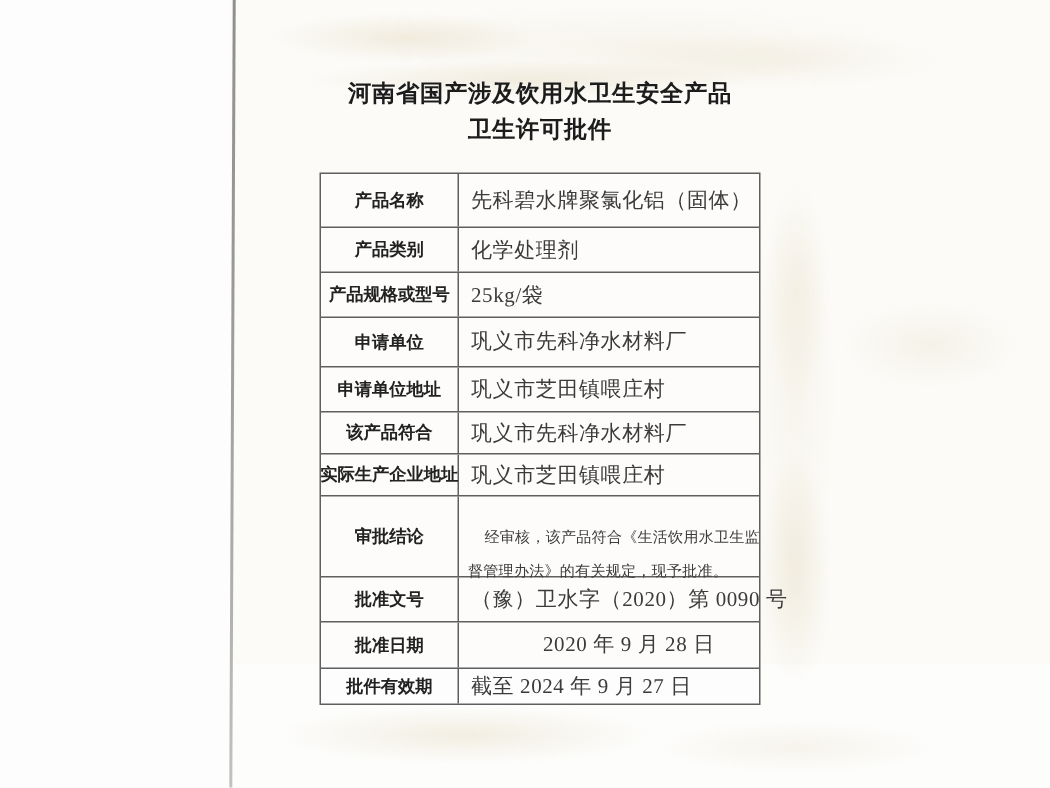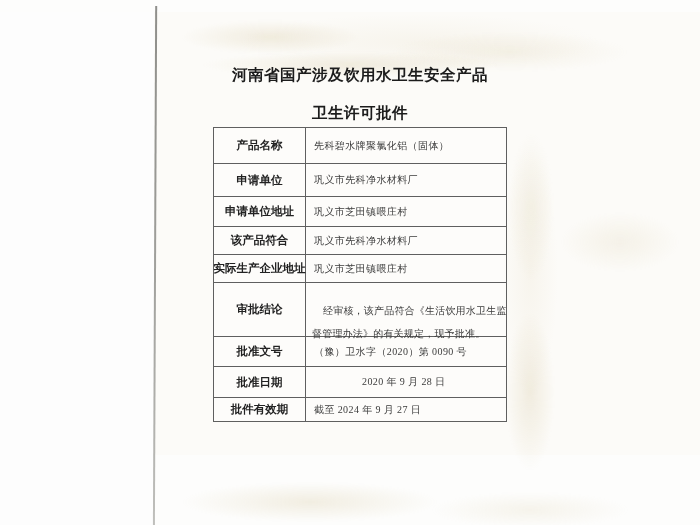--- a/index.html
+++ b/index.html
@@ -3,21 +3,21 @@
 <meta charset="utf-8">
 <style>
   html,body{margin:0;padding:0;}
   body{
     width:700px;height:525px;overflow:hidden;
     background:#fdfdfc;
     font-family:"Liberation Serif","DejaVu Serif",serif;
     position:relative;
   }
   .scan-page{
-    position:absolute;left:0;top:12px;width:700px;height:443px;
+    position:absolute;left:0;top:0;width:700px;height:443px;
     background:
       radial-gradient(ellipse 260px 40px at 420px 30px, rgba(205,185,135,0.10), rgba(205,185,135,0) 70%),
       radial-gradient(ellipse 40px 180px at 530px 260px, rgba(205,185,135,0.10), rgba(205,185,135,0) 70%),
       radial-gradient(ellipse 200px 30px at 360px 500px, rgba(205,185,135,0.08), rgba(205,185,135,0) 70%),
       linear-gradient(#fcfbf8,#fcfbf8);
   }
   .left-margin{
     position:absolute;left:0;top:0;width:154px;height:525px;
     background:#fdfdfd;
   }
@@ -31,38 +31,38 @@
   .smudge-a{background:radial-gradient(ellipse,rgba(198,178,122,0.20),rgba(198,178,122,0) 70%);}
   .smudge-b{background:radial-gradient(ellipse,rgba(210,195,150,0.16),rgba(210,195,150,0) 70%);}
   .doc-title{
     position:absolute;left:110px;top:52px;width:500px;
     text-align:center;color:#1c1c1c;font-weight:bold;
   }
   .doc-title .t1{
     display:block;font-size:15.5px;letter-spacing:0.5px;line-height:22px;
   }
   .doc-title .t2{
-    display:block;font-size:15.5px;letter-spacing:0.5px;line-height:22px;margin-top:16px;
+    display:block;font-size:15.5px;letter-spacing:0.5px;line-height:22px;margin-top:2px;
   }
   .doc-table{
     position:absolute;left:213px;top:115px;width:294px;
     border:1px solid #5f5f5f;box-sizing:border-box;
     background:rgba(255,255,255,0.25);
   }
   .trow{display:flex;border-top:1px solid #5f5f5f;box-sizing:border-box;}
   .trow:first-child{border-top:none;}
   .cell-label{
     width:92px;flex:0 0 92px;border-right:1px solid #5f5f5f;box-sizing:border-box;
     display:flex;align-items:center;justify-content:center;
     font-weight:bold;font-size:11.5px;color:#222;white-space:nowrap;
   }
   .cell-value{
     flex:1;display:flex;align-items:center;
     padding-left:8px;box-sizing:border-box;
-    font-size:10px;letter-spacing:0.4px;color:#3b3b3b;white-space:nowrap;
+    font-size:14px;letter-spacing:0.4px;color:#3b3b3b;white-space:nowrap;
   }
   .cell-value.multiline{
     flex-direction:column;align-items:flex-start;justify-content:center;
     padding-left:6px;font-size:10px;letter-spacing:0.2px;
   }
   .cell-value.multiline .vline{display:block;line-height:23px;white-space:nowrap;}
   .cell-value.multiline .vline.first{text-indent:11px;margin-top:24px;}
 </style>
 </head>
 <body>
@@ -86,21 +86,29 @@
     <span class="t2">卫生许可批件</span>
   </div>
 
   <div class="doc-table">
 
     <div class="trow" style="height:35px;">
       <div class="cell-label">产品名称</div>
       <div class="cell-value">先科碧水牌聚氯化铝（固体）</div>
     </div>
 
+    <div class="trow" style="height:30px;">
+      <div class="cell-label">产品类别</div>
+      <div class="cell-value">化学处理剂</div>
+    </div>
 
+    <div class="trow" style="height:30px;">
+      <div class="cell-label">产品规格或型号</div>
+      <div class="cell-value">25kg/袋</div>
+    </div>
 
     <div class="trow" style="height:33px;">
       <div class="cell-label">申请单位</div>
       <div class="cell-value">巩义市先科净水材料厂</div>
     </div>
 
     <div class="trow" style="height:30px;">
       <div class="cell-label">申请单位地址</div>
       <div class="cell-value">巩义市芝田镇喂庄村</div>
     </div>

